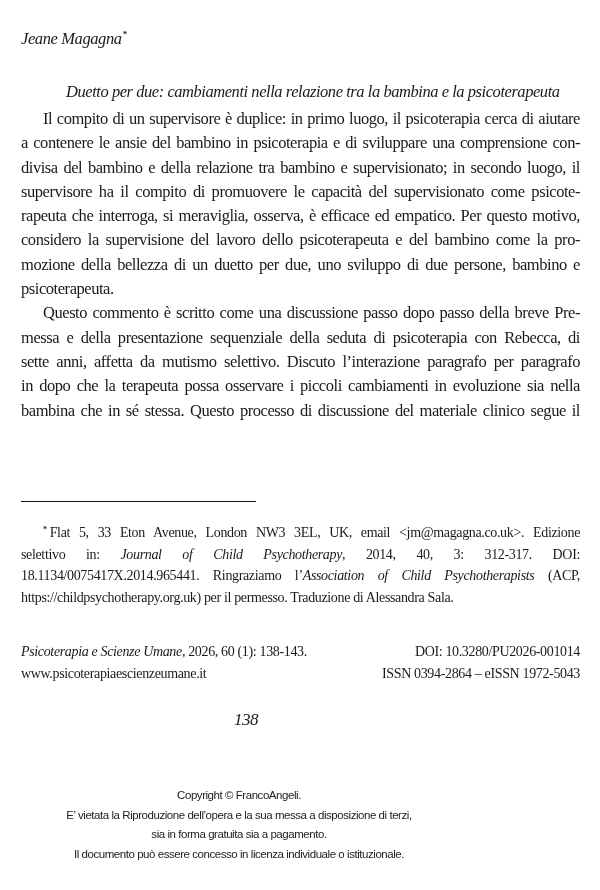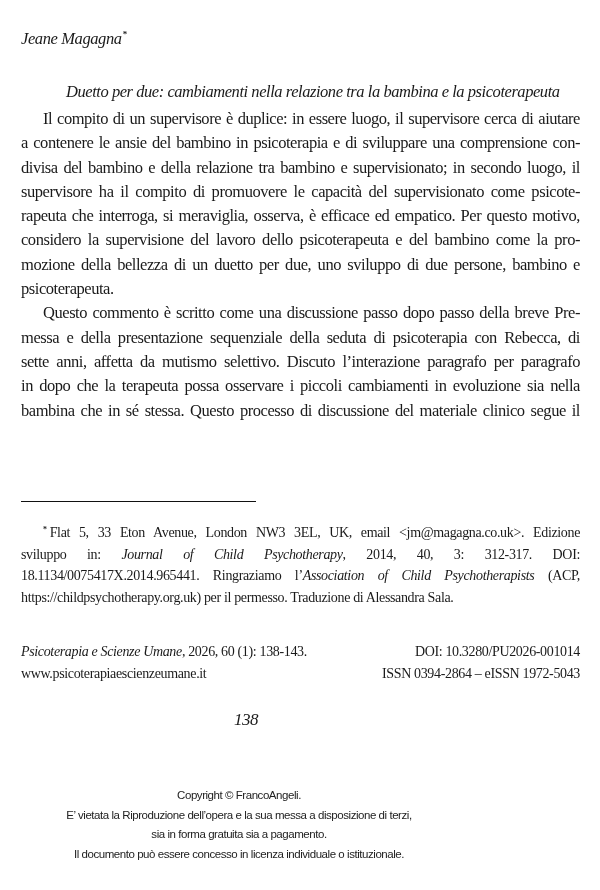--- a/index.html
+++ b/index.html
@@ -144,21 +144,21 @@
   </style>
 </head>
 <body>
 
 <div class="author"><span>Jeane Magagna</span><sup>*</sup></div>
 
 <div class="title">Duetto per due: cambiamenti nella relazione tra la bambina e la psicoterapeuta</div>
 
 <div class="body-text">
   <div>
-    <span class="line indent">Il compito di un supervisore è duplice: in essere luogo, il supervisore cerca di aiutare</span>
+    <span class="line indent">Il compito di un supervisore è duplice: in primo luogo, il psicoterapia cerca di aiutare</span>
     <span class="line">a contenere le ansie del bambino in psicoterapia e di sviluppare una comprensione con-</span>
     <span class="line">divisa del bambino e della relazione tra bambino e supervisionato; in secondo luogo, il</span>
     <span class="line">supervisore ha il compito di promuovere le capacità del supervisionato come psicote-</span>
     <span class="line">rapeuta che interroga, si meraviglia, osserva, è efficace ed empatico. Per questo motivo,</span>
     <span class="line">considero la supervisione del lavoro dello psicoterapeuta e del bambino come la pro-</span>
     <span class="line">mozione della bellezza di un duetto per due, uno sviluppo di due persone, bambino e</span>
     <span class="line last">psicoterapeuta.</span>
   </div>
   <div>
     <span class="line indent">Questo commento è scritto come una discussione passo dopo passo della breve Pre-</span>
@@ -166,21 +166,21 @@
     <span class="line">sette anni, affetta da mutismo selettivo. Discuto l’interazione paragrafo per paragrafo</span>
     <span class="line">in dopo che la terapeuta possa osservare i piccoli cambiamenti in evoluzione sia nella</span>
     <span class="line">bambina che in sé stessa. Questo processo di discussione del materiale clinico segue il</span>
   </div>
 </div>
 
 <div class="fn-rule"></div>
 
 <div class="footnote">
   <span class="line indent"><sup>*</sup><span>Flat 5, 33 Eton Avenue, London NW3 3EL, UK, email &lt;jm@magagna.co.uk&gt;. Edizione</span></span>
-  <span class="line"><span>sviluppo in: </span><i>Journal of Child Psychotherapy</i><span>, 2014, 40, 3: 312-317. DOI:</span></span>
+  <span class="line"><span>selettivo in: </span><i>Journal of Child Psychotherapy</i><span>, 2014, 40, 3: 312-317. DOI:</span></span>
   <span class="line"><span>18.1134/0075417X.2014.965441. Ringraziamo l’</span><i>Association of Child Psychotherapists</i><span> (ACP,</span></span>
   <span class="line last">https://childpsychotherapy.org.uk) per il permesso. Traduzione di Alessandra Sala.</span>
 </div>
 
 <div class="journal">
   <div class="row">
     <span><i>Psicoterapia e Scienze Umane</i><span>, 2026, 60 (1): 138-143.</span></span>
     <span>DOI: 10.3280/PU2026-001014</span>
   </div>
   <div class="row">

